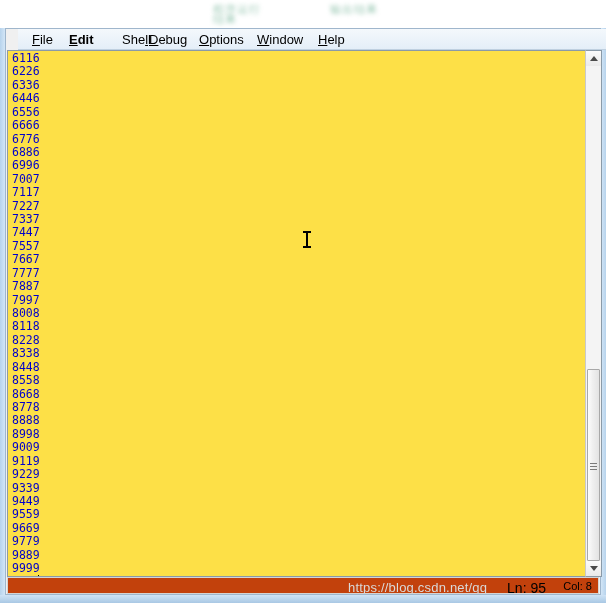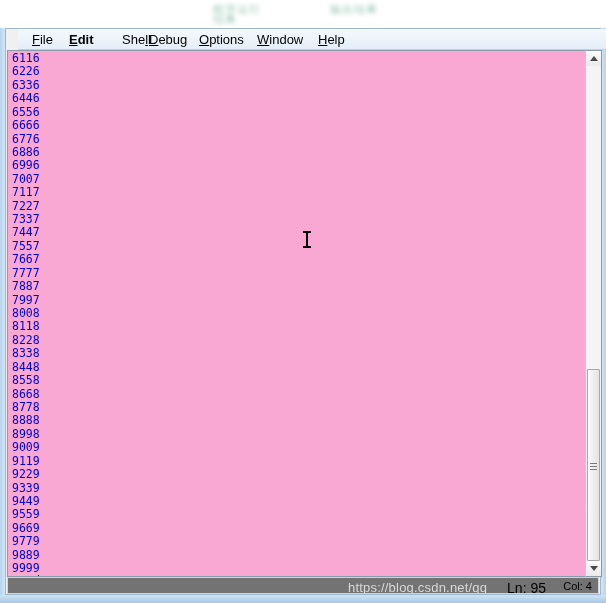--- a/index.html
+++ b/index.html
@@ -174,21 +174,21 @@
     white-space: nowrap;
   }
   .menu-item u { text-decoration: underline; }
 
   
   #text-area {
     position: absolute;
     left: 1px; top: 21px;
     width: 578px;
     height: 527px;
-    background: #f9a8d4;
+    background: #fde047;
     border: 1px solid #8a9aa8;
     border-right: none;
     box-sizing: border-box;
     overflow: hidden;
     cursor: text;
   }
   #text-content {
     position: absolute;
     left: 4px; top: 1px;
     font-family: "DejaVu Sans Mono", monospace;
@@ -269,21 +269,21 @@
     height: 1px;
     background: #7a7a7a;
   }
 
   
   #statusbar {
     position: absolute;
     left: 1px; top: 548px;
     width: 592px;
     height: 17px;
-    background: #737373;
+    background: #c2410c;
     border: 1px solid #d4d4d4;
     box-sizing: border-box;
     overflow: hidden;
   }
   #status-watermark {
     position: absolute;
     left: 340px; top: 2px;
     font-size: 13px;
     color: #d9d9d9;
     font-family: "Liberation Sans", sans-serif;
@@ -377,21 +377,21 @@
         </div>
       </div>
       <div class="sb-arrow" id="sb-down">
         <span class="tri tri-down"></span>
       </div>
     </div>
 
     <div id="statusbar">
       <div id="status-watermark">https://blog.csdn.net/qq</div>
       <div id="status-ln">Ln: 95</div>
-      <div id="status-col">Col: 4</div>
+      <div id="status-col">Col: 8</div>
     </div>
 
   </div>
 
   <div id="mouse-ibeam">
     <span class="serif-t"></span>
     <span class="bar"></span>
     <span class="serif-b"></span>
   </div>
 

